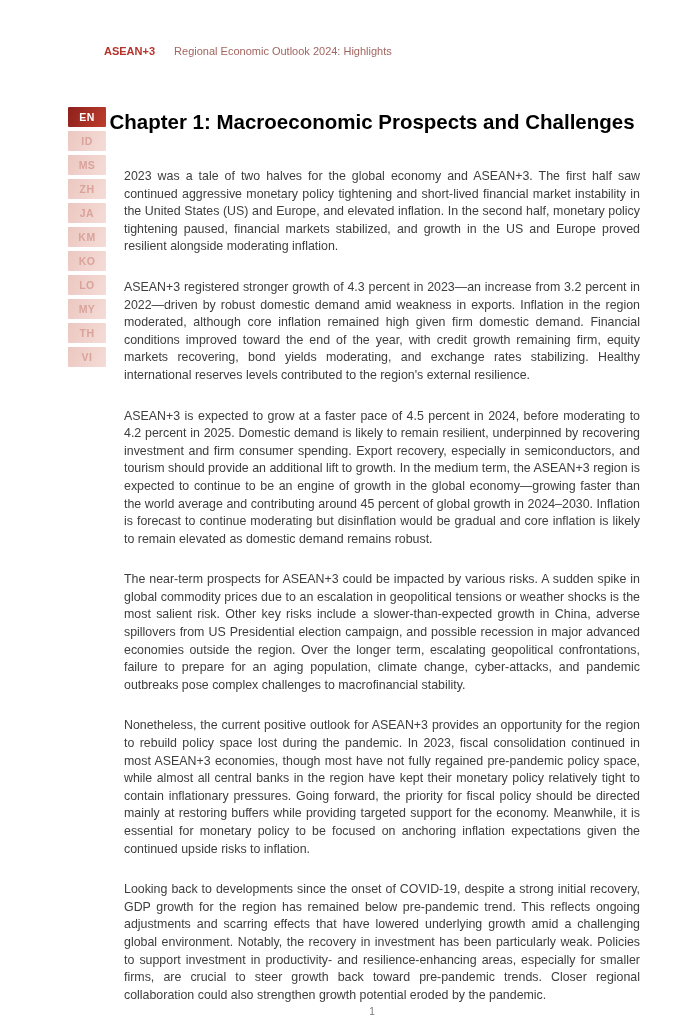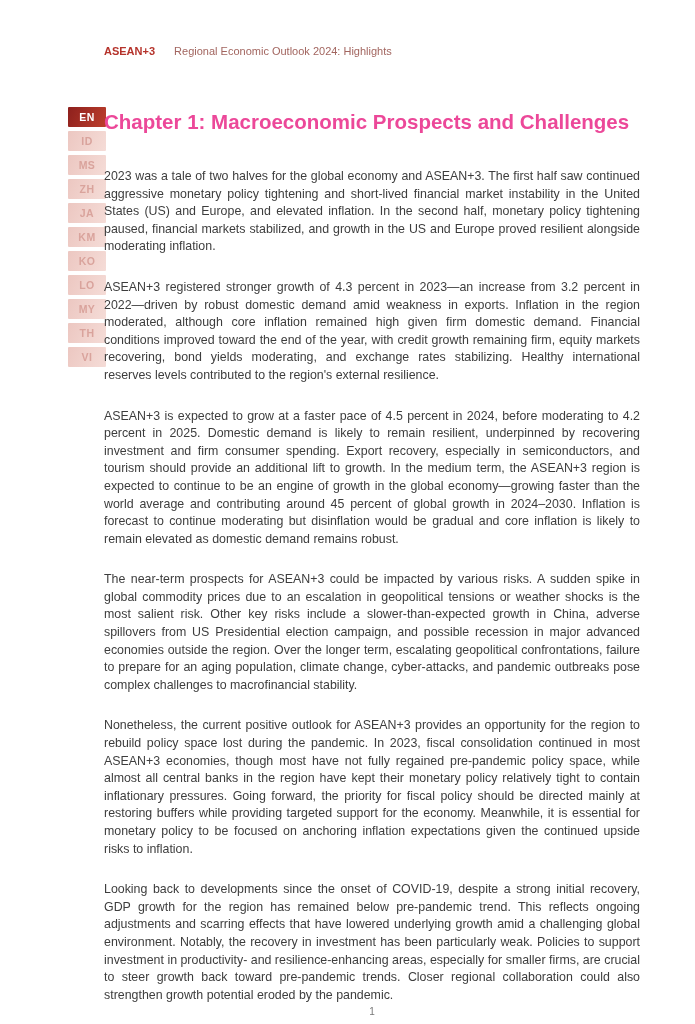--- a/index.html
+++ b/index.html
@@ -65,29 +65,31 @@
   
   .content {
     position: absolute;
     left: 72px; top: 78px;
     width: 568px;
   }
   .chapter-title {
     font-size: 20.5px;
     line-height: 24px;
     font-weight: bold;
-    color: #ec4899;
+    color: #000000;
     margin-bottom: 18px;
+    text-align: center;
   }
   .content p {
     font-size: 12.4px;
     line-height: 17.6px;
     color: #3d3d3d;
     text-align: justify;
     margin-bottom: 7px;
+    margin-left: 20px;
   }
 
   
   .page-footer {
     position: absolute;
     left: 72px; top: 982px;
     width: 568px;
     text-align: center;
     font-size: 10px;
     color: #777777;

